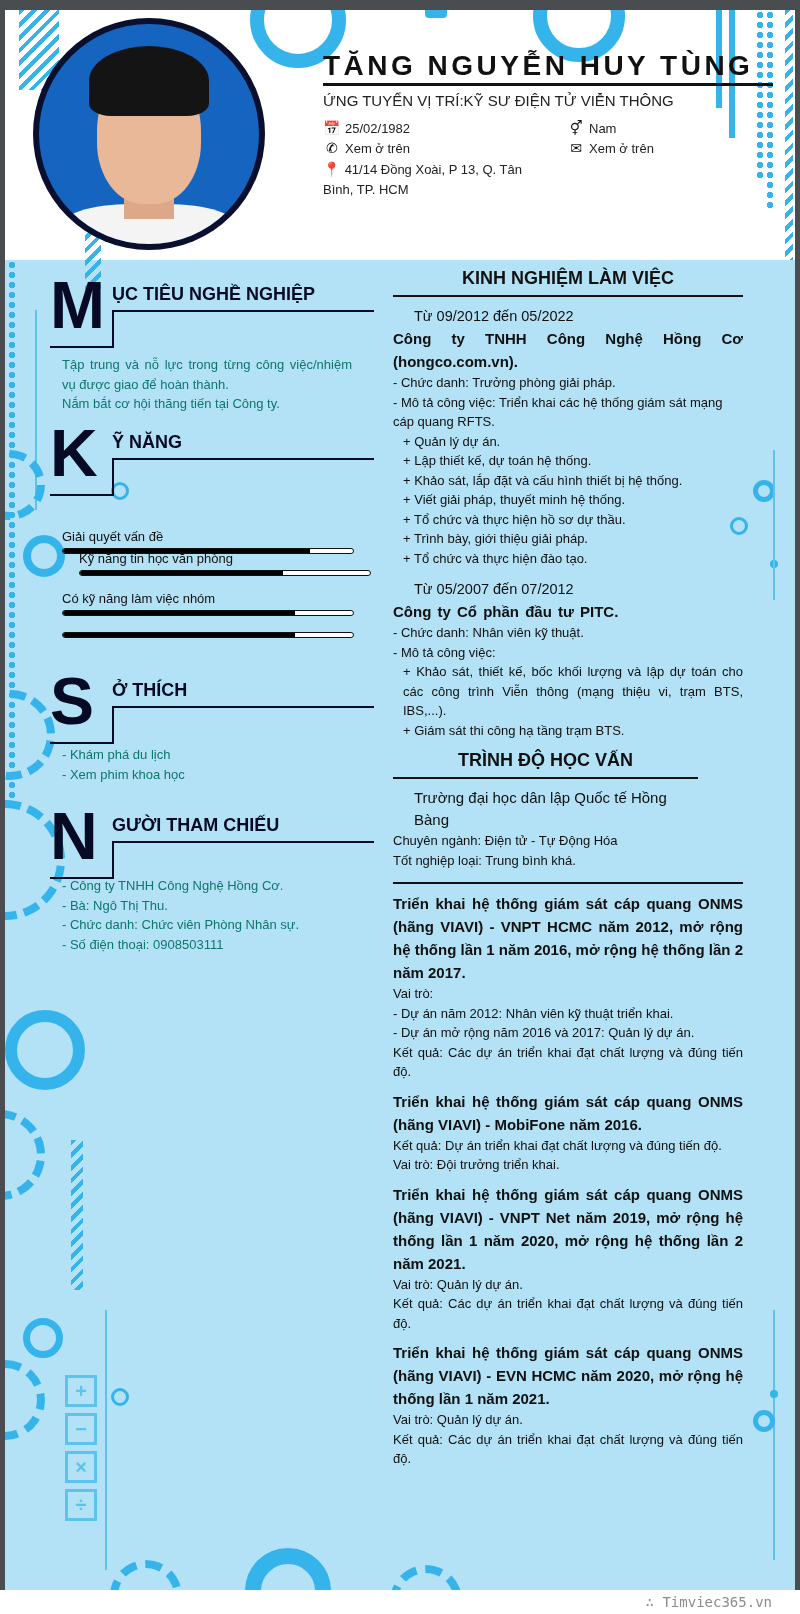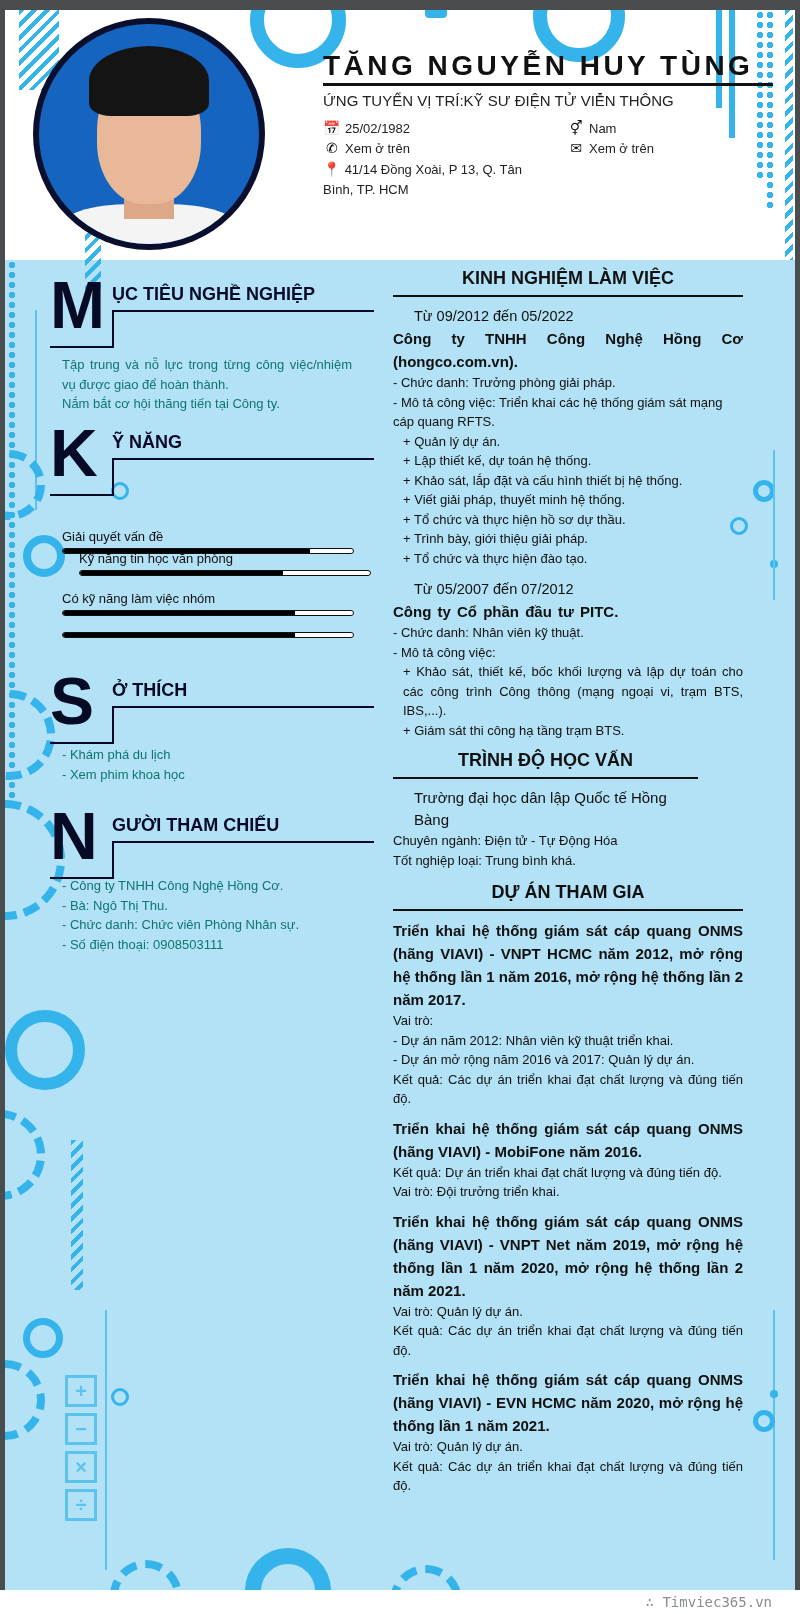--- a/index.html
+++ b/index.html
@@ -230,35 +230,34 @@
         <div class="rline sub">+ Tổ chức và thực hiện hồ sơ dự thầu.</div>
         <div class="rline sub">+ Trình bày, giới thiệu giải pháp.</div>
         <div class="rline sub">+ Tổ chức và thực hiện đào tạo.</div>
       </div>
 
       <div>
         <div class="period" style="margin-top:10px;">Từ 05/2007 đến 07/2012</div>
         <div class="company">Công ty Cổ phần đầu tư PITC.</div>
         <div class="rline">- Chức danh: Nhân viên kỹ thuật.</div>
         <div class="rline">- Mô tả công việc:</div>
-        <div class="rline sub justify">+ Khảo sát, thiết kế, bốc khối lượng và lập dự toán cho các công trình Công thông (mạng ngoại vi, trạm BTS, IBS,...).</div>
+        <div class="rline sub justify">+ Khảo sát, thiết kế, bốc khối lượng và lập dự toán cho các công trình Viễn thông (mạng thiệu vi, trạm BTS, IBS,...).</div>
         <div class="rline sub">+ Giám sát thi công hạ tầng trạm BTS.</div>
       </div>
     </div>
 
     <div style="margin-top:10px;width:305px;">
       <div class="rhead">TRÌNH ĐỘ HỌC VẤN</div>
       <div class="rrule"></div>
       <div class="period" style="font-size:15px;">Trường đại học dân lập Quốc tế Hồng Bàng</div>
       <div class="rline">Chuyên ngành: Điện tử - Tự Động Hóa</div>
       <div class="rline">Tốt nghiệp loại: Trung bình khá.</div>
     </div>
 
     <div style="margin-top:12px;">
-      <div class="rhead">DỰ ÁN THAM GIA</div>
       <div class="rrule"></div>
 
       <div>
         <div class="proj-title">Triển khai hệ thống giám sát cáp quang ONMS (hãng VIAVI) - VNPT HCMC năm 2012, mở rộng hệ thống lần 1 năm 2016, mở rộng hệ thống lần 2 năm 2017.</div>
         <div class="rline">Vai trò:</div>
         <div class="rline">- Dự án năm 2012: Nhân viên kỹ thuật triển khai.</div>
         <div class="rline">- Dự án mở rộng năm 2016 và 2017: Quản lý dự án.</div>
         <div class="rline justify">Kết quả: Các dự án triển khai đạt chất lượng và đúng tiến độ.</div>
       </div>
       <div>

